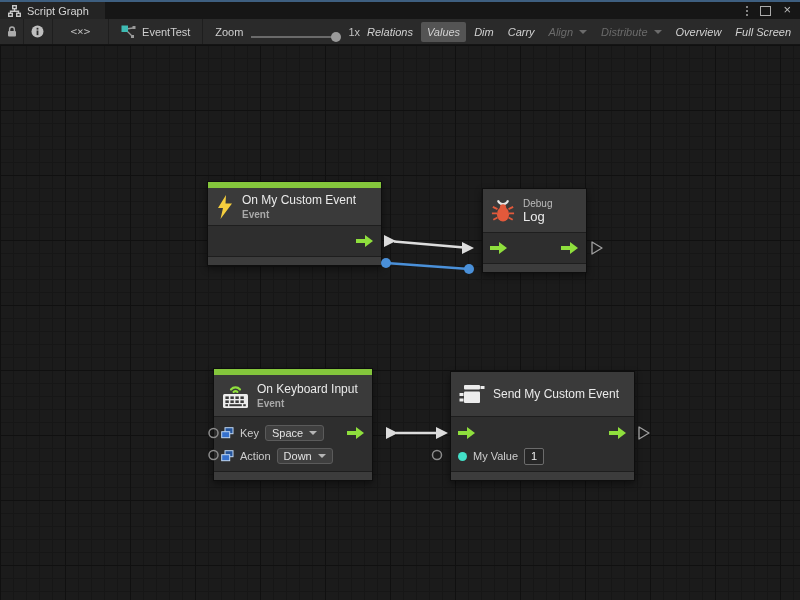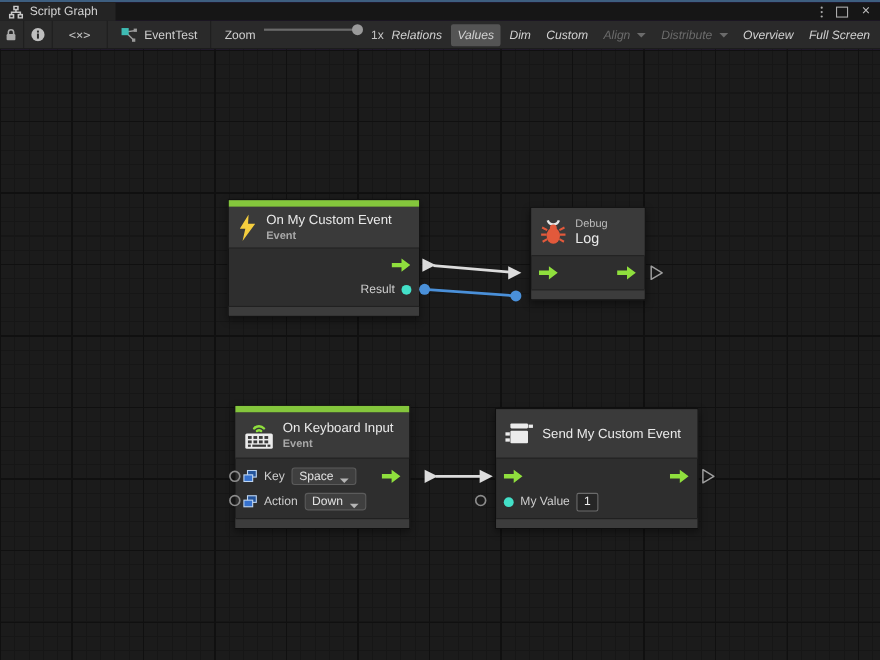--- a/index.html
+++ b/index.html
@@ -1,36 +1,36 @@
 <!DOCTYPE html>
 <html><head>
 <meta charset="utf-8">
 <style>
   html,body{margin:0;padding:0;background:#111;}
   .window{position:relative;width:800px;height:600px;overflow:hidden;
-          font-family:"Liberation Sans",sans-serif;background:#4c1d95;
+          font-family:"Liberation Sans",sans-serif;background:#fef9c3;
           -webkit-font-smoothing:antialiased;}
   .topline{position:absolute;top:0;left:0;right:0;height:2px;background:#3E5F80;}
   .tabbar{position:absolute;top:2px;left:0;right:0;height:17px;background:#161616;display:flex;align-items:stretch;}
   .tab{display:flex;align-items:center;gap:6px;background:#242424;padding:0 16px 0 8px;}
   .tab-label{font-size:11px;color:#d4d4d4;white-space:nowrap;}
   .win-controls{margin-left:auto;display:flex;align-items:center;gap:12px;padding-right:9px;}
   .maxbox{width:9px;height:8px;border:1px solid #ABABAB;}
   .closex{color:#BDBDBD;font-size:13px;line-height:1;margin-top:-2px;}
   .dots3{display:flex;flex-direction:column;gap:2px;}
   .dots3 i{width:2px;height:2px;background:#ABABAB;border-radius:50%;}
 
   .toolbar{position:absolute;top:19px;left:0;right:0;height:26px;background:#2A2A2A;
            border-bottom:1px solid #141414;display:flex;align-items:center;
            font-size:11px;color:#cfcfcf;box-sizing:border-box;}
   .tseg{height:100%;display:flex;align-items:center;justify-content:center;}
   .sep{width:1px;height:100%;background:#1e1e1e;}
   .codeglyph{font-family:"DejaVu Sans Mono",monospace;font-size:11px;color:#BEBEBE;letter-spacing:0;}
   .gbtn{display:flex;align-items:center;gap:6px;padding:0 12px;height:100%;}
-  .zoomgrp{display:flex;align-items:flex-start;margin-left:12px;}
+  .zoomgrp{display:flex;align-items:flex-end;margin-left:12px;}
   .zoom-track{position:relative;width:86px;height:2px;background:#6a6a6a;margin:0 3px 0 8px;}
   .zoom-knob{position:absolute;right:-4px;top:-4px;width:10px;height:10px;border-radius:50%;background:#9a9a9a;}
   .zoomval{margin-left:8px;color:#c4c4c4;}
   .rgroup{margin-left:auto;display:flex;align-items:center;padding-right:2px;}
   .rbtn{padding:4px 6px;margin:0 1px;color:#d2d2d2;white-space:nowrap;border-radius:2px;display:flex;align-items:center;font-style:italic;}
   .rbtn.active{background:#545454;}
   .rbtn.disabled{color:#6b6b6b;}
   .caret{display:inline-block;width:0;height:0;border-left:4px solid transparent;
          border-right:4px solid transparent;border-top:4px solid #9a9a9a;margin-left:6px;}
   .caret.dim{border-top-color:#6b6b6b;}
@@ -53,21 +53,21 @@
   .nsub{font-size:10px;color:#A9A9A9;margin-top:2px;font-weight:bold;}
   .nbody{padding:4px 0;}
   .prow{display:flex;align-items:center;height:22px;padding:0 7px;gap:6px;box-sizing:border-box;}
   .prow.tall{height:24px;}
   .nfoot{height:8px;background:#3C3C3C;border-top:1px solid #1e1e1e;}
   .spacer{flex:1;}
   .dot{width:9px;height:9px;border-radius:50%;flex:none;}
   .dot.cyan{background:#43E0C8;}
   .dot.gray{background:#9A9A9A;}
   .plabel{font-size:11px;color:#CDCDCD;white-space:nowrap;}
-  .dropdown{display:flex;align-items:flex-end;background:#3F3F3F;border:1px solid #5B5B5B;
+  .dropdown{display:flex;align-items:center;background:#3F3F3F;border:1px solid #5B5B5B;
             border-radius:3px;padding:1px 6px;font-size:11px;color:#E2E2E2;}
   .dd-caret{display:inline-block;width:0;height:0;border-left:4px solid transparent;
             border-right:4px solid transparent;border-top:4px solid #b5b5b5;margin-left:6px;}
   .valuebox{background:#262626;border:1px solid #6B6B6B;border-radius:2px;padding:0 5px;
             font-size:11px;color:#EDEDED;min-width:8px;height:15px;line-height:15px;text-align:center;}
   .wires{position:absolute;top:0;left:0;pointer-events:none;}
   svg{display:block;}
 </style>
 </head>
 <body>
@@ -136,21 +136,21 @@
       <span>Zoom</span>
       <div class="zoom-track">
         <div class="zoom-knob"></div>
       </div>
       <span class="zoomval">1x</span>
     </div>
     <div class="rgroup">
       <span class="rbtn">Relations</span>
       <span class="rbtn active">Values</span>
       <span class="rbtn">Dim</span>
-      <span class="rbtn">Custom</span>
+      <span class="rbtn">Carry</span>
       <span class="rbtn disabled">
           <span>Align</span>
           <i class="caret dim"></i>
         </span>
       <span class="rbtn disabled">
           <span>Distribute</span>
           <i class="caret dim"></i>
         </span>
       <span class="rbtn">Overview</span>
       <span class="rbtn">Full Screen</span>
@@ -168,24 +168,20 @@
         <div>
           <div class="ntitle">On My Custom Event</div>
           <div class="nsub">Event</div>
         </div>
       </div>
       <div class="nbody">
         <div class="prow" style="justify-content:flex-end">
           <svg width="18" height="14" viewBox="0 0 18 14">
             <path d="M0 5h9V1l8 6-8 6V9H0z" fill="#8FDF3D"></path>
           </svg>
-        </div>
-        <div class="prow" style="justify-content:flex-end">
-          <span class="plabel">Result</span>
-          <span class="dot cyan"></span>
         </div>
       </div>
       <div class="nfoot"></div>
     </div>
 
     <div class="node" style="left:482px;top:143px;width:105px">
       <div class="nhead" style="height:44px">
         <svg width="24" height="26" viewBox="0 0 26 26">
           <path d="M7.5 1.5 q1.5 4 5.5 4 q4 0 5.5 -4" fill="none" stroke="#E6E6E6" stroke-width="2.4"></path>
           <g stroke="#E2593B" stroke-width="2" fill="none">

